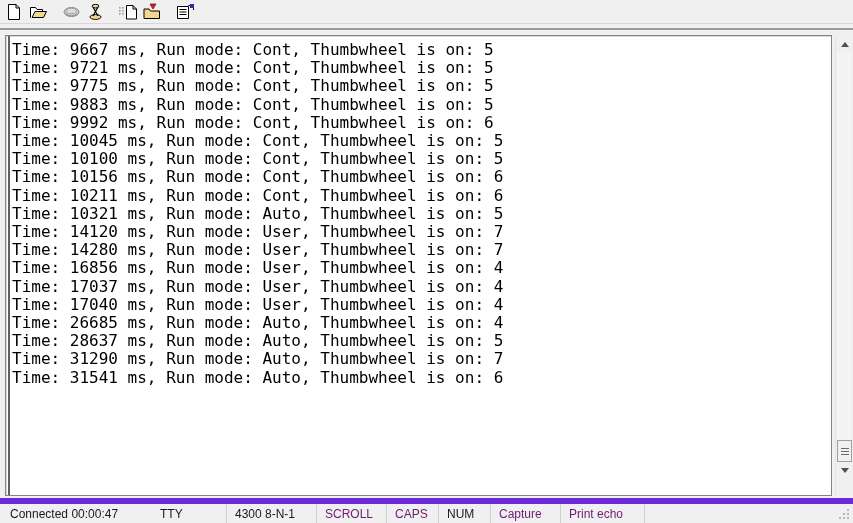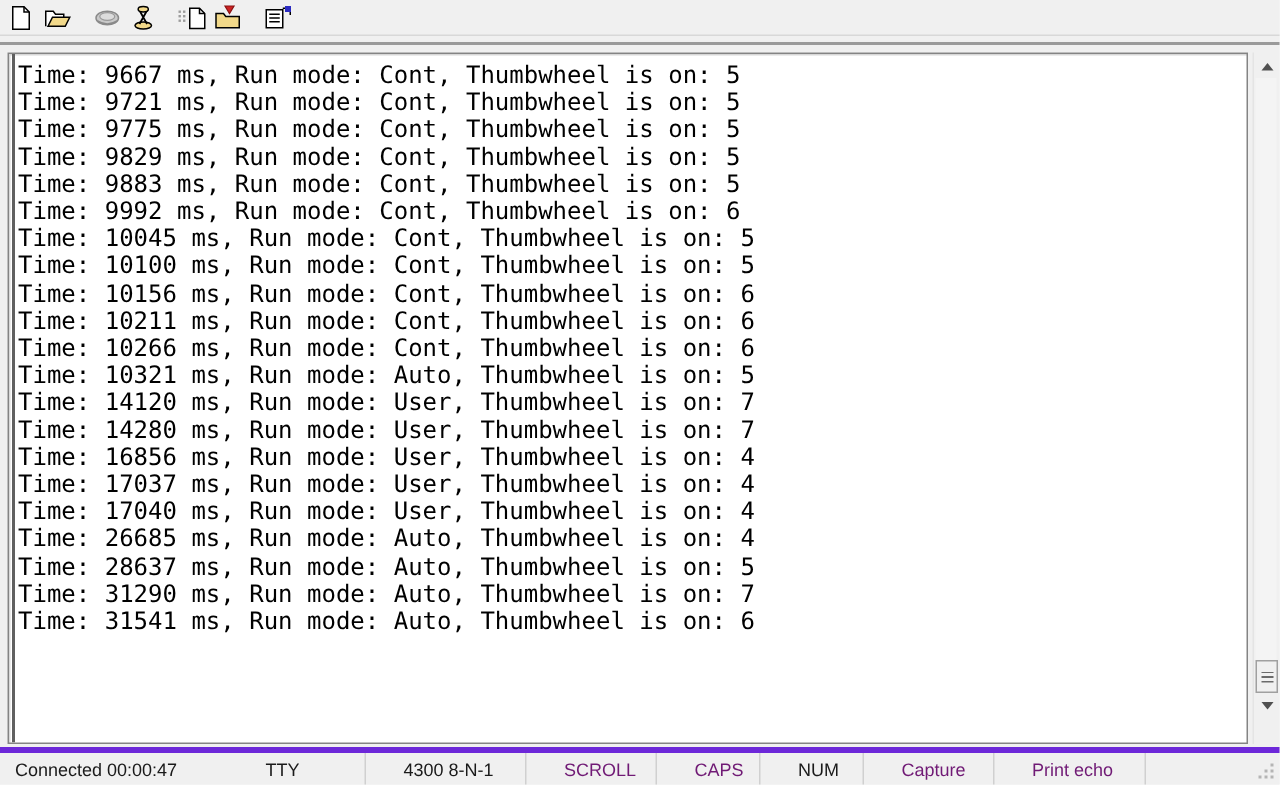--- a/index.html
+++ b/index.html
@@ -168,26 +168,25 @@
     border-right: 4px solid transparent;
   }
   .tri.up { border-bottom: 5px solid #505050; }
   .tri.down { border-top: 5px solid #505050; }
 
   
   .statusbar {
     height: 25px;
     flex: 0 0 auto;
     background: #f0f0f0;
-    border-top: 4px solid #6d28d9;
+    border-top: 6px solid #6d28d9;
     display: flex;
     align-items: stretch;
     box-sizing: border-box;
     font-size: 12px;
-    gap: 17px;
   }
   .sb-cell {
     display: flex;
     align-items: center;
     padding: 0 8px;
     box-sizing: border-box;
     border-right: 1px solid #d0d0d0;
     color: #1a1a1a;
     white-space: nowrap;
   }
@@ -291,28 +290,26 @@
 
   <div class="client">
 
     <div class="term-outer">
       <div class="term-inner">
         <div class="term-leftrule"></div>
         <div id="term-lines">
             <div class="term-line">Time: 9667 ms, Run mode: Cont, Thumbwheel is on: 5</div>
             <div class="term-line">Time: 9721 ms, Run mode: Cont, Thumbwheel is on: 5</div>
             <div class="term-line">Time: 9775 ms, Run mode: Cont, Thumbwheel is on: 5</div>
-            <div class="term-line">Time: 9829 ms, Run mode: Cont, Thumbwheel is on: 5</div>
             <div class="term-line">Time: 9883 ms, Run mode: Cont, Thumbwheel is on: 5</div>
             <div class="term-line">Time: 9992 ms, Run mode: Cont, Thumbwheel is on: 6</div>
             <div class="term-line">Time: 10045 ms, Run mode: Cont, Thumbwheel is on: 5</div>
             <div class="term-line">Time: 10100 ms, Run mode: Cont, Thumbwheel is on: 5</div>
             <div class="term-line">Time: 10156 ms, Run mode: Cont, Thumbwheel is on: 6</div>
             <div class="term-line">Time: 10211 ms, Run mode: Cont, Thumbwheel is on: 6</div>
-            <div class="term-line">Time: 10266 ms, Run mode: Cont, Thumbwheel is on: 6</div>
             <div class="term-line">Time: 10321 ms, Run mode: Auto, Thumbwheel is on: 5</div>
             <div class="term-line">Time: 14120 ms, Run mode: User, Thumbwheel is on: 7</div>
             <div class="term-line">Time: 14280 ms, Run mode: User, Thumbwheel is on: 7</div>
             <div class="term-line">Time: 16856 ms, Run mode: User, Thumbwheel is on: 4</div>
             <div class="term-line">Time: 17037 ms, Run mode: User, Thumbwheel is on: 4</div>
             <div class="term-line">Time: 17040 ms, Run mode: User, Thumbwheel is on: 4</div>
             <div class="term-line">Time: 26685 ms, Run mode: Auto, Thumbwheel is on: 4</div>
             <div class="term-line">Time: 28637 ms, Run mode: Auto, Thumbwheel is on: 5</div>
             <div class="term-line">Time: 31290 ms, Run mode: Auto, Thumbwheel is on: 7</div>
             <div class="term-line">Time: 31541 ms, Run mode: Auto, Thumbwheel is on: 6</div>

